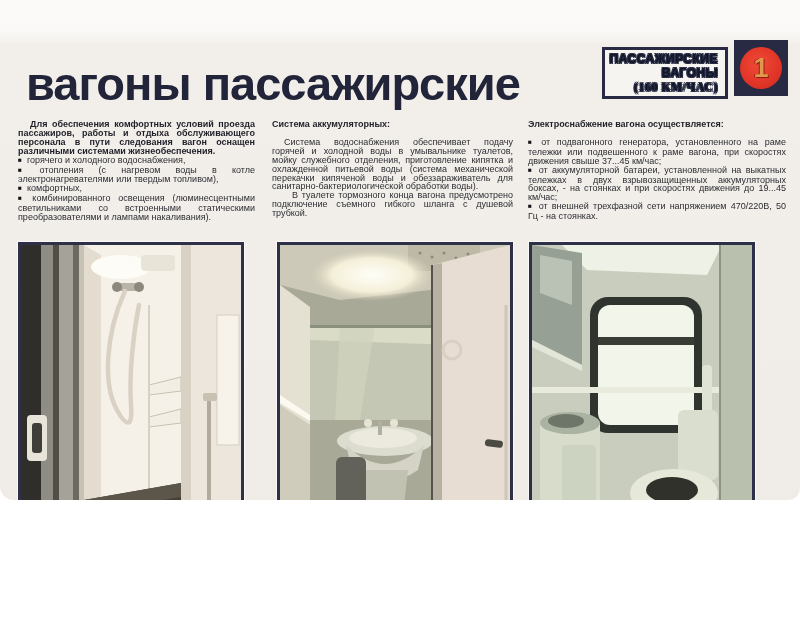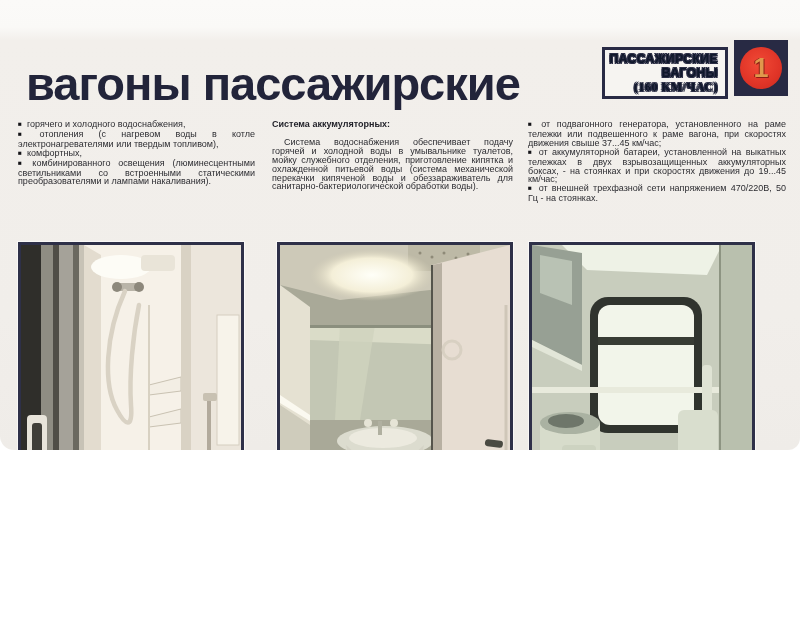--- a/index.html
+++ b/index.html
@@ -1,17 +1,17 @@
 <!DOCTYPE html>
 <html><head>
 <meta charset="utf-8">
 <style>
   html,body{margin:0;padding:0;background:#ffffff;}
   .page{
-    position:relative;width:800px;height:450px;overflow:hidden;
+    position:relative;width:800px;height:500px;overflow:hidden;
     font-family:"Liberation Sans",sans-serif;
     background:linear-gradient(180deg,#fbfaf8 0%,#faf9f7 6%,#f2efeb 9%,#f1eeea 70%,#efece8 100%);
     border-radius:0 0 12px 14px;
   }
   
   .title{
     position:absolute;left:26px;top:56px;margin:0;
     font-size:47px;font-weight:bold;letter-spacing:-1px;color:#22243a;
   }
   
@@ -80,32 +80,35 @@
     <div class="badge-line small">(160 КМ/ЧАС)</div>
   </div>
 
   <div class="badge-num">
     <div class="badge-circle">
       <span class="badge-number">1</span>
     </div>
   </div>
 
   <div class="col col1">
+    <p class="intro">Для обеспечения комфортных условий проезда пассажиров, работы и отдыха обслуживающего персонала в пути следования вагон оснащен различными системами жизнеобеспечения.</p>
     <p class="b"><span class="sq">■</span><span>горячего и холодного водоснабжения,</span></p>
     <p class="b"><span class="sq">■</span><span>отопления (с нагревом воды в котле электронагревателями или твердым топливом),</span></p>
     <p class="b"><span class="sq">■</span><span>комфортных,</span></p>
     <p class="b"><span class="sq">■</span><span>комбинированного освещения (люминесцентными светильниками со встроенными статическими преобразователями и лампами накаливания).</span></p>
   </div>
 
   <div class="col col2">
     <p class="heading">Система аккумуляторных:</p>
     <p class="para1">Система водоснабжения обеспечивает подачу горячей и холодной воды в умывальнике туалетов, мойку служебного отделения, приготовление кипятка и охлажденной питьевой воды (система механической перекачки кипяченой воды и обеззараживатель для санитарно-бактериологической обработки воды).</p>
+    <p class="para2">В туалете тормозного конца вагона предусмотрено подключение съемного гибкого шланга с душевой трубкой.</p>
   </div>
 
   <div class="col col3">
+    <p class="heading">Электроснабжение вагона осуществляется:</p>
     <p class="b"><span class="sq">■</span><span>от подвагонного генератора, установленного на раме тележки или подвешенного к раме вагона, при скоростях движения свыше 37...45 км/час;</span></p>
     <p class="b"><span class="sq">■</span><span>от аккумуляторной батареи, установленной на выкатных тележках в двух взрывозащищенных аккумуляторных боксах, - на стоянках и при скоростях движения до 19...45 км/час;</span></p>
     <p class="b"><span class="sq">■</span><span>от внешней трехфазной сети напряжением 470/220В, 50 Гц - на стоянках.</span></p>
   </div>
 
   <figure class="photo p1">
     <svg width="220" height="330" viewBox="0 0 220 330" preserveAspectRatio="none">
       <rect width="220" height="330" fill="#f2ede4"></rect>
       <polygon points="62,0 160,0 160,30 62,45" fill="#efe9df"></polygon>
       <g>

